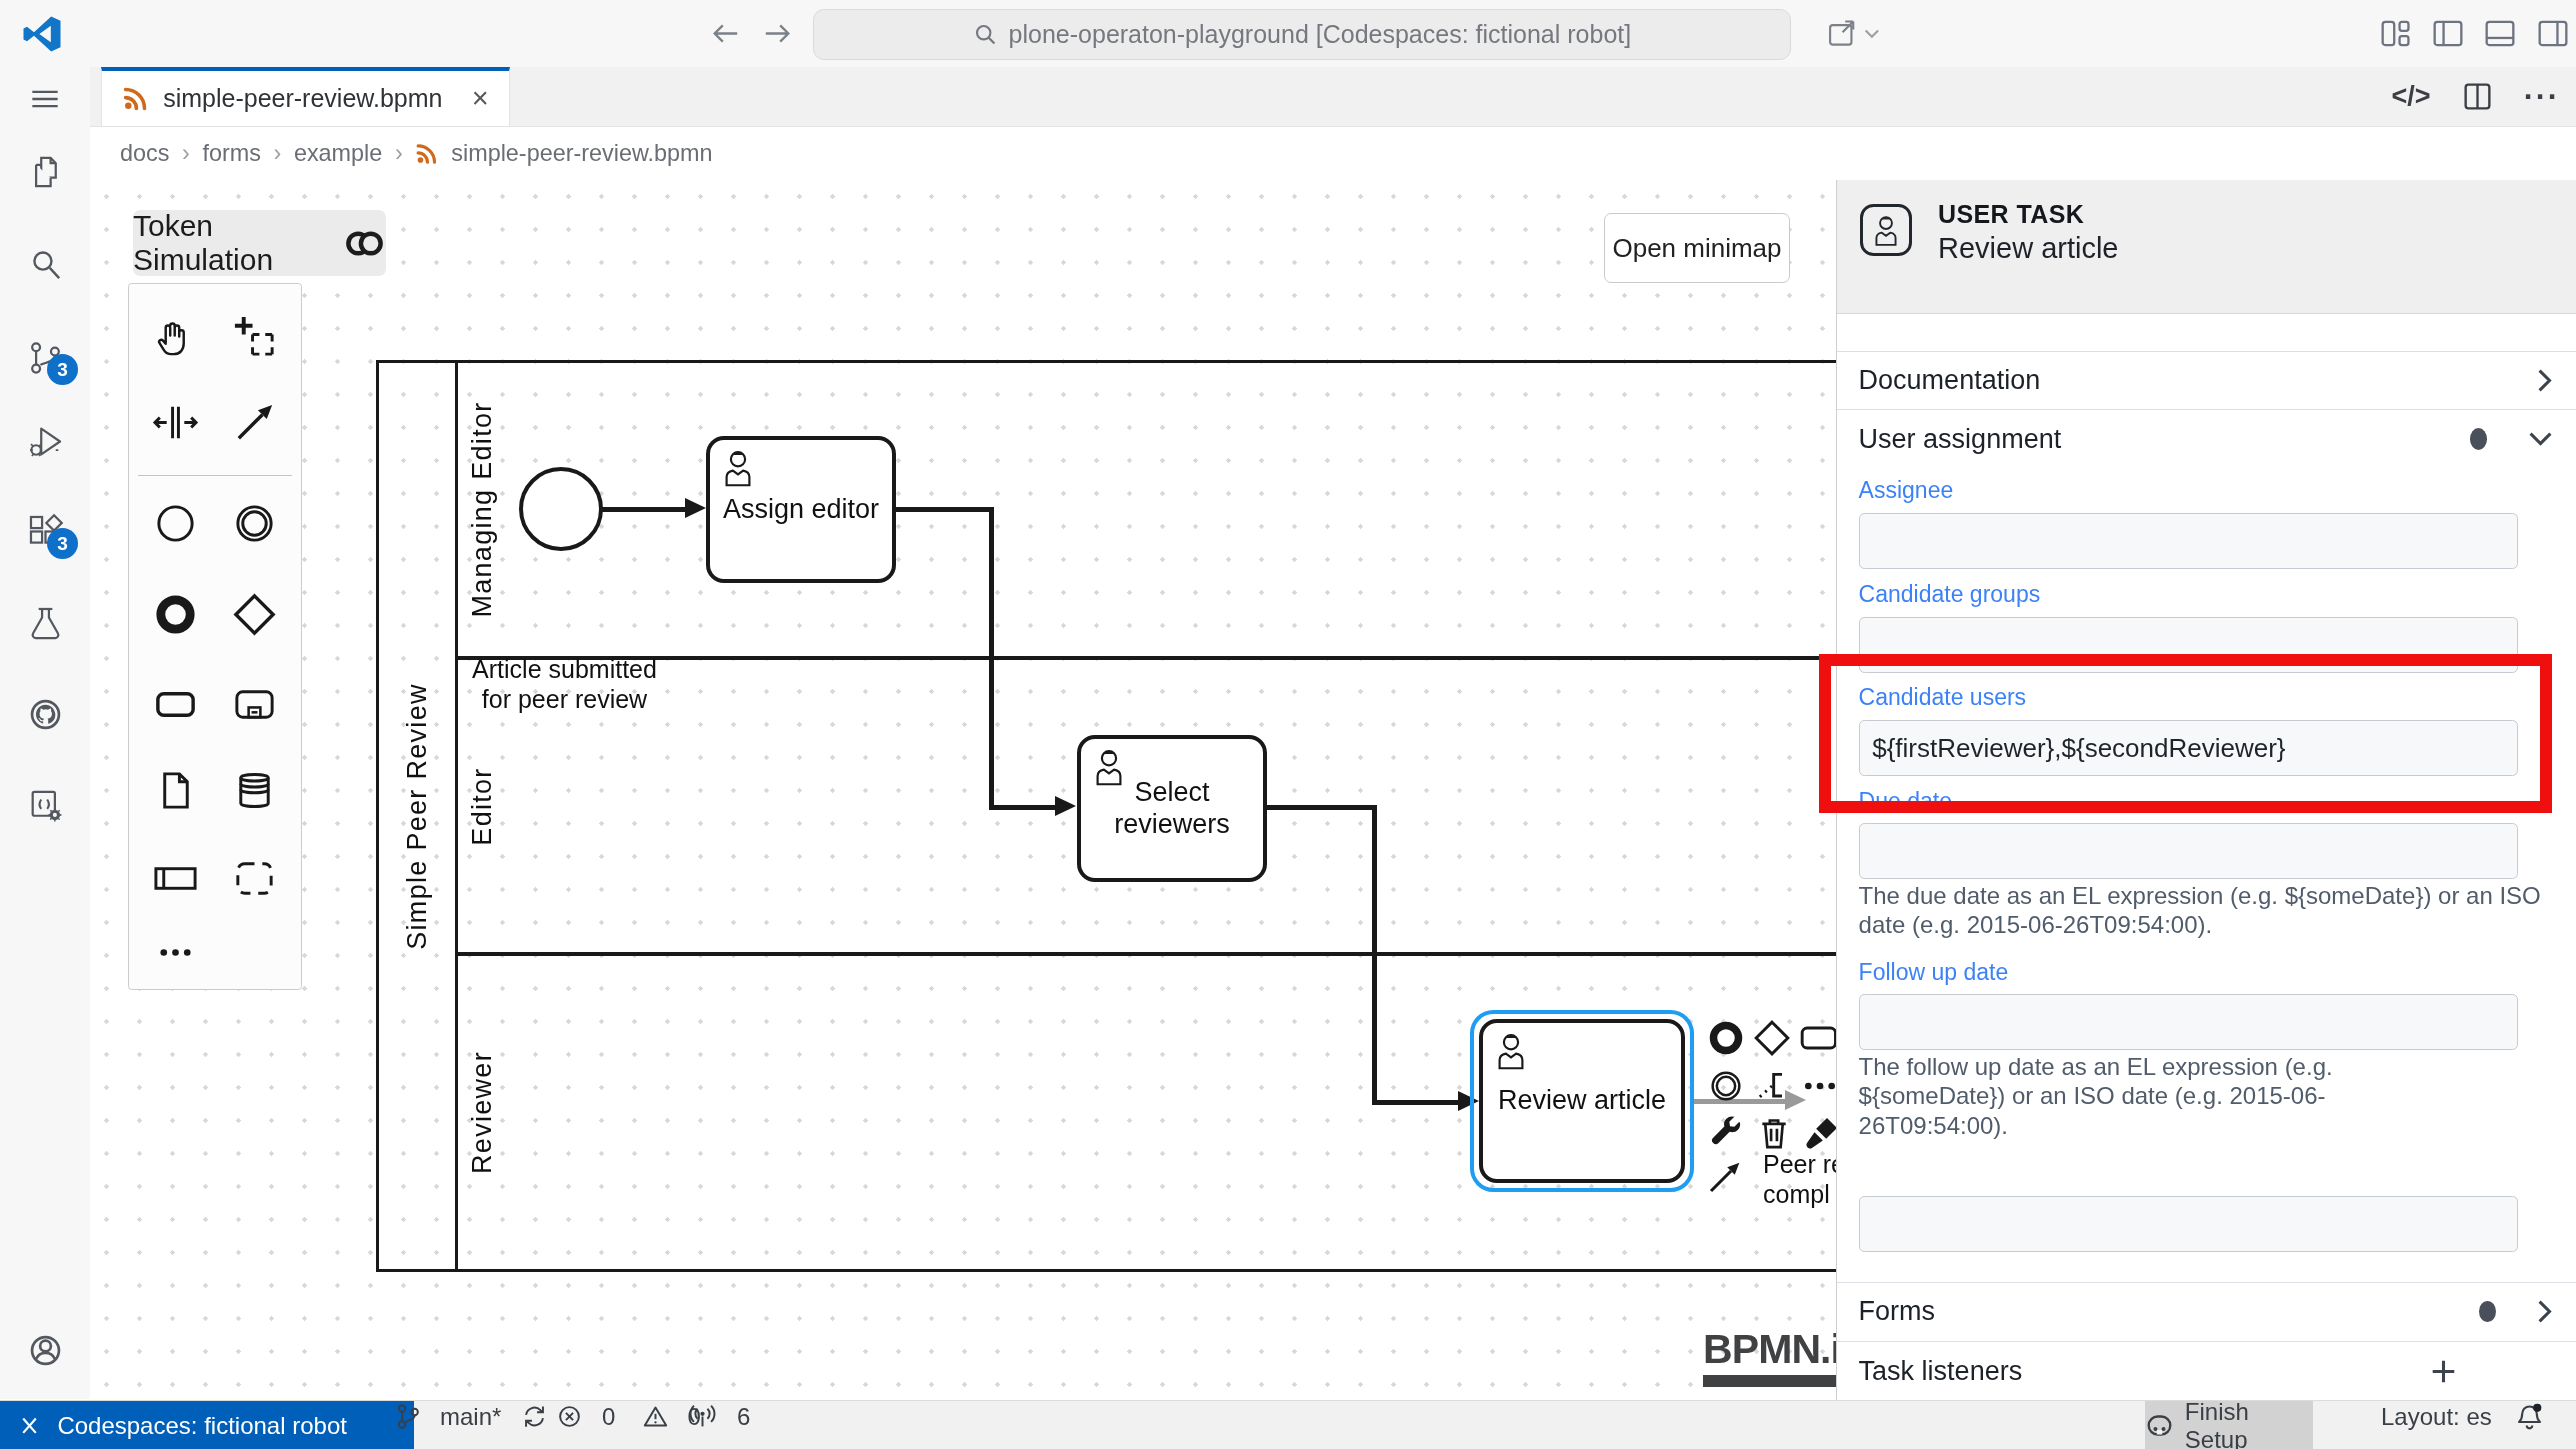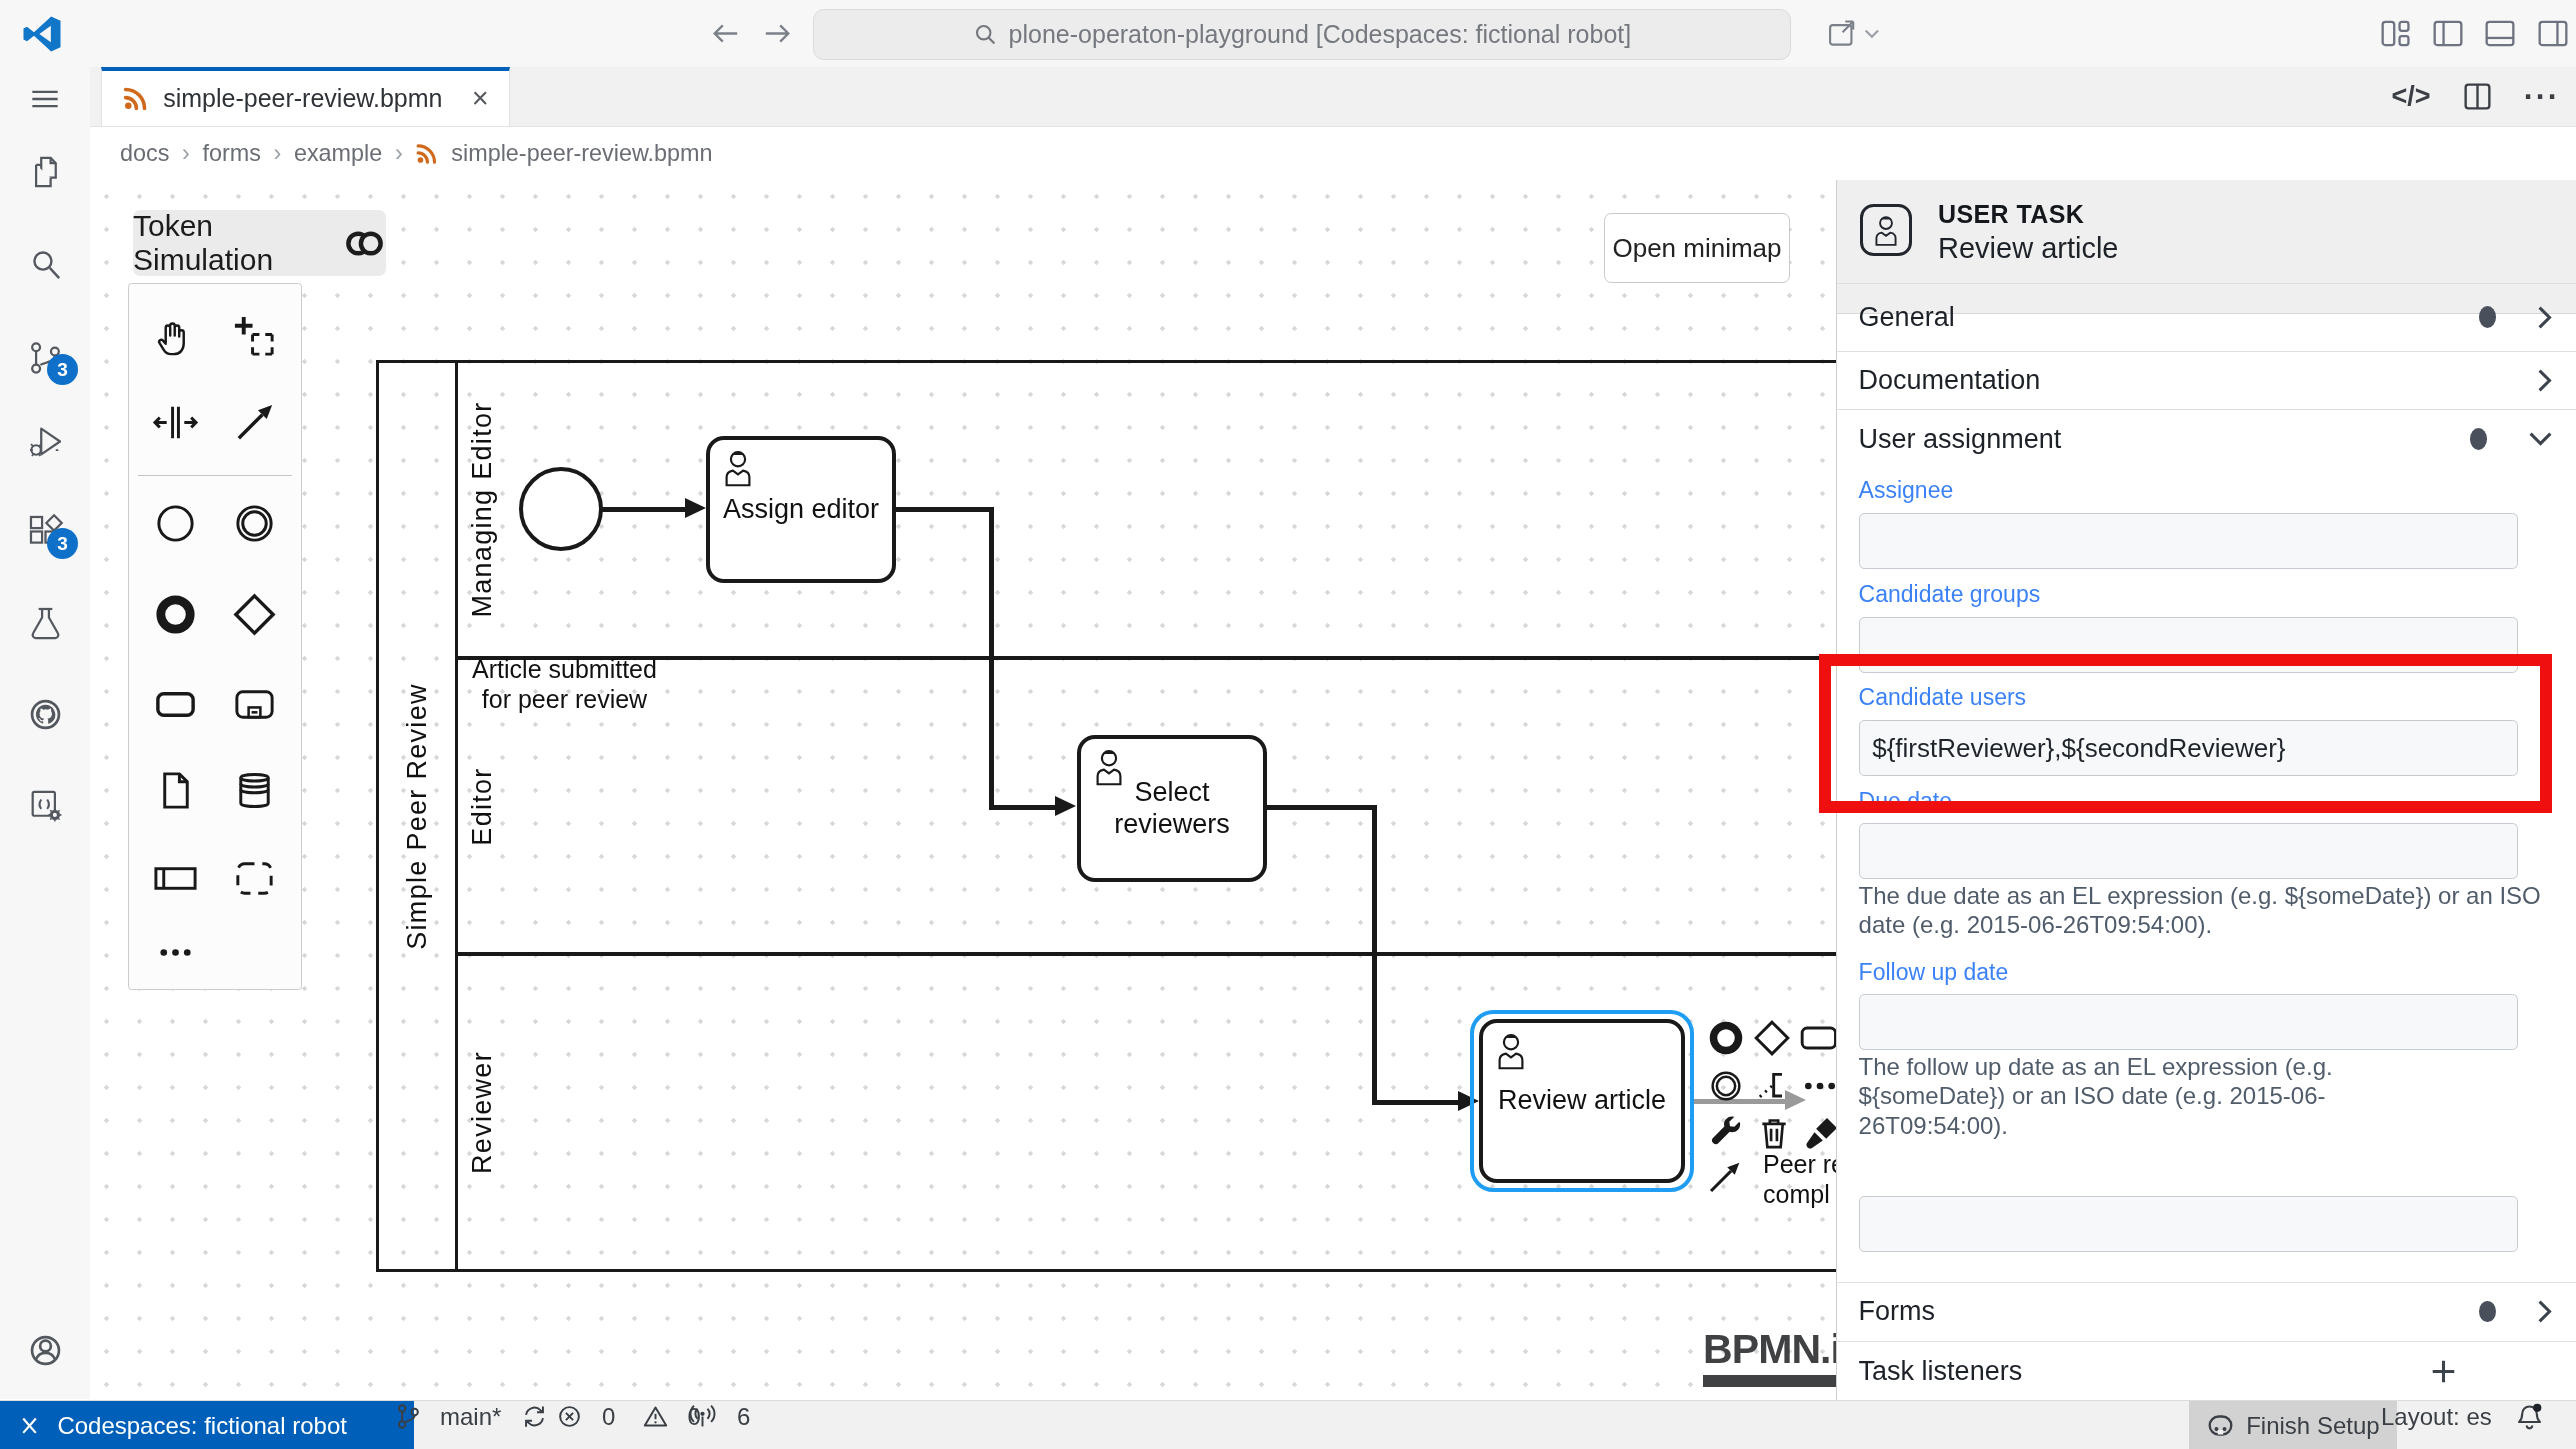--- a/index.html
+++ b/index.html
@@ -82,22 +82,22 @@
   .pp-help{position:absolute;left:21.6px;width:697px;font-size:24px;color:#515c6b;line-height:1.22;}
 
   .redbox{left:1819px;top:654px;width:733px;height:159px;border:12.6px solid #ef0f0f;box-sizing:border-box;z-index:99;}
 
   
   .statusbar{left:0;top:1400px;width:2576px;height:49px;background:#f1f1f1;border-top:0.9px solid #dcdcdc;
              box-sizing:border-box;font-size:24px;color:#3a3f46;}
   .sb-remote{position:absolute;left:0;top:0;width:414px;height:49px;background:#005FB8;color:#fff;
              display:flex;align-items:center;gap:14.4px;padding-left:16px;box-sizing:border-box;}
   .sb-group{position:absolute;top:0;height:31px;display:flex;align-items:center;gap:20px;}
-  .sb-finish{position:absolute;left:2145px;top:0;width:208px;height:49px;background:#d2d2d2;
-             display:flex;align-items:center;justify-content:center;gap:10.8px;margin-left:44px;}
+  .sb-finish{position:absolute;left:2145px;top:0;width:168px;height:49px;background:#d2d2d2;
+             display:flex;align-items:center;justify-content:center;gap:10.8px;}
 </style>
 </head>
 <body>
 
 <div id="app">
 
   <div class="abs titlebar">
     <span class="abs" style="left:21.6px;top:14.4px;">
       <svg width="40" height="40" viewBox="0 0 24 24">
           <path fill="#1176c8" d="M17.5 1.5 7.2 10.9 3 7.6.9 8.7v6.6L3 16.4l4.2-3.3 10.3 9.4 5.6-2.6V4.1zM17.3 7v10L10.4 12z"></path>
@@ -528,29 +528,20 @@
         <svg width="32" height="34" viewBox="0 0 30 32">
             <circle cx="15" cy="9.5" r="5.6" fill="none" stroke="#22272e" stroke-width="1.8"></circle>
             <path d="M10.2 6.2a5.6 5.6 0 0 1 9.6 0z" fill="#22272e"></path>
             <path d="M6 30v-6.5q0-4 5-5l4 3 4-3q5 1 5 5V30z" fill="none" stroke="#22272e" stroke-width="1.8"></path>
           </svg>
       </span>
       <div class="pp-type">USER TASK</div>
       <div class="pp-name">Review article</div>
     </div>
 
-    <div class="pp-row" style="top:103px;height:67px;">
-      <span>General</span>
-      <span class="dot"></span>
-      <span class="chev">
-        <svg width="18" height="27" viewBox="0 0 20 30">
-            <path d="M4 4l11 11L4 26" fill="none" stroke="#3c434d" stroke-width="3.4"></path>
-          </svg>
-      </span>
-    </div>
     <div class="pp-row" style="top:171px;height:58px;">
       <span>Documentation</span>
       <span class="chev" style="margin-left:auto;">
         <svg width="18" height="27" viewBox="0 0 20 30">
             <path d="M4 4l11 11L4 26" fill="none" stroke="#3c434d" stroke-width="3.4"></path>
           </svg>
       </span>
     </div>
     <div class="pp-row" style="top:229px;height:59px;">
       <span>User assignment</span>

